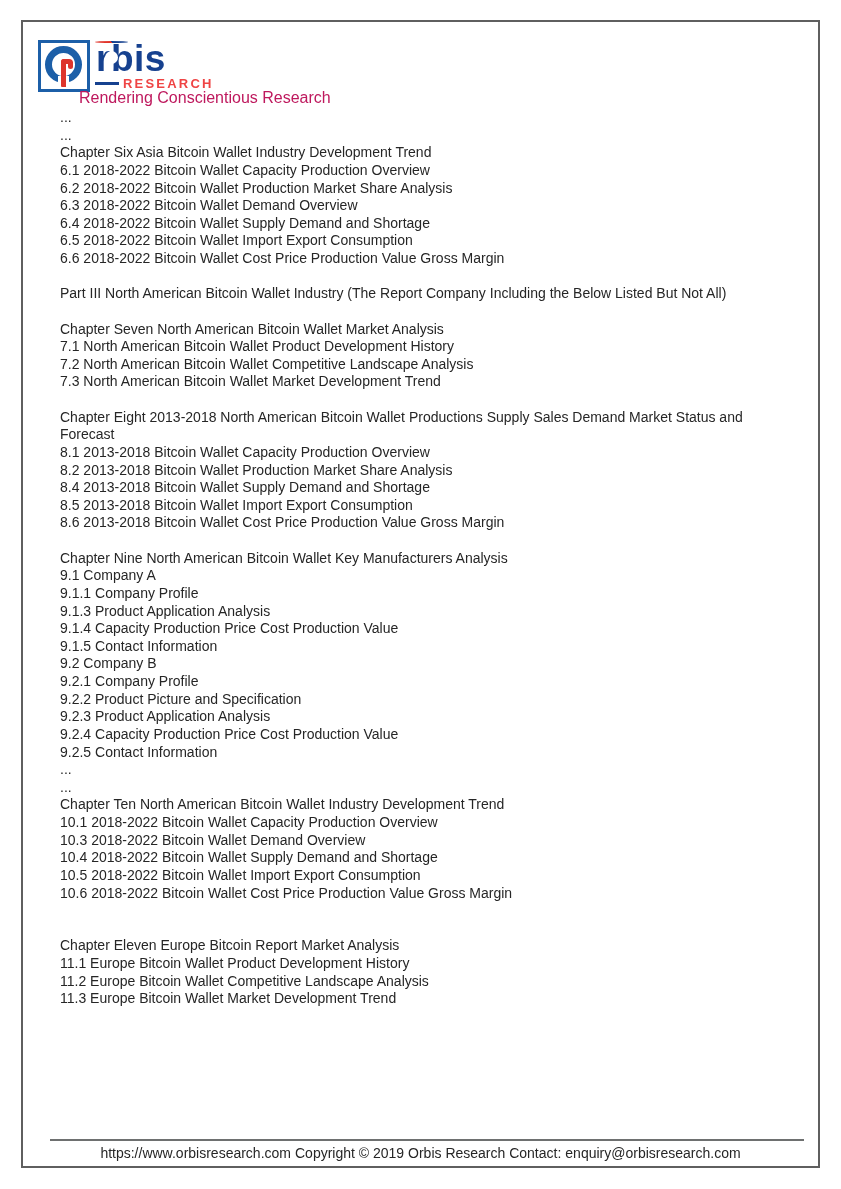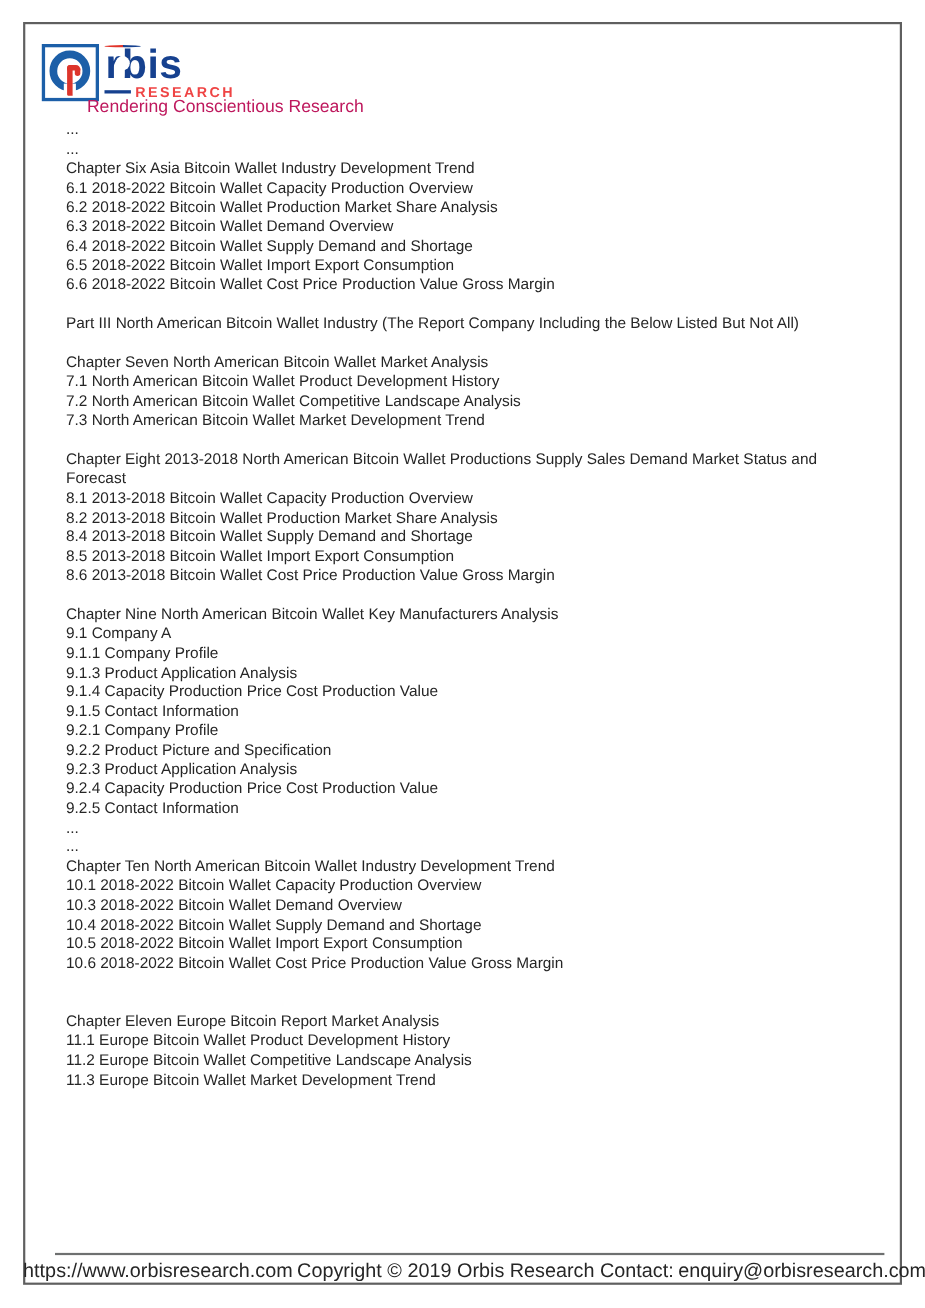--- a/index.html
+++ b/index.html
@@ -171,21 +171,21 @@
     width: 754px;
     height: 2px;
     background: #6e7070;
   }
   .footer {
     position: absolute;
     left: 21px;
     top: 1145px;
     width: 799px;
     text-align: center;
-    font-size: 18px;
+    font-size: 14px;
     color: #262626;
     white-space: nowrap;
   }
   .footer span + span {
     margin-left: 4px;
   }
 </style>
 </head>
 <body>
 
@@ -236,20 +236,21 @@
     <div class="line">8.4 2013-2018 Bitcoin Wallet Supply Demand and Shortage</div>
     <div class="line">8.5 2013-2018 Bitcoin Wallet Import Export Consumption</div>
     <div class="line">8.6 2013-2018 Bitcoin Wallet Cost Price Production Value Gross Margin</div>
     <div class="line">&nbsp;</div>
     <div class="line">Chapter Nine North American Bitcoin Wallet Key Manufacturers Analysis</div>
     <div class="line">9.1 Company A</div>
     <div class="line">9.1.1 Company Profile</div>
     <div class="line">9.1.3 Product Application Analysis</div>
     <div class="line">9.1.4 Capacity Production Price Cost Production Value</div>
     <div class="line">9.1.5 Contact Information</div>
+    <div class="line">9.2 Company B</div>
     <div class="line">9.2.1 Company Profile</div>
     <div class="line">9.2.2 Product Picture and Specification</div>
     <div class="line">9.2.3 Product Application Analysis</div>
     <div class="line">9.2.4 Capacity Production Price Cost Production Value</div>
     <div class="line">9.2.5 Contact Information</div>
     <div class="line">...</div>
     <div class="line">...</div>
     <div class="line">Chapter Ten North American Bitcoin Wallet Industry Development Trend</div>
     <div class="line">10.1 2018-2022 Bitcoin Wallet Capacity Production Overview</div>
     <div class="line">10.3 2018-2022 Bitcoin Wallet Demand Overview</div>

